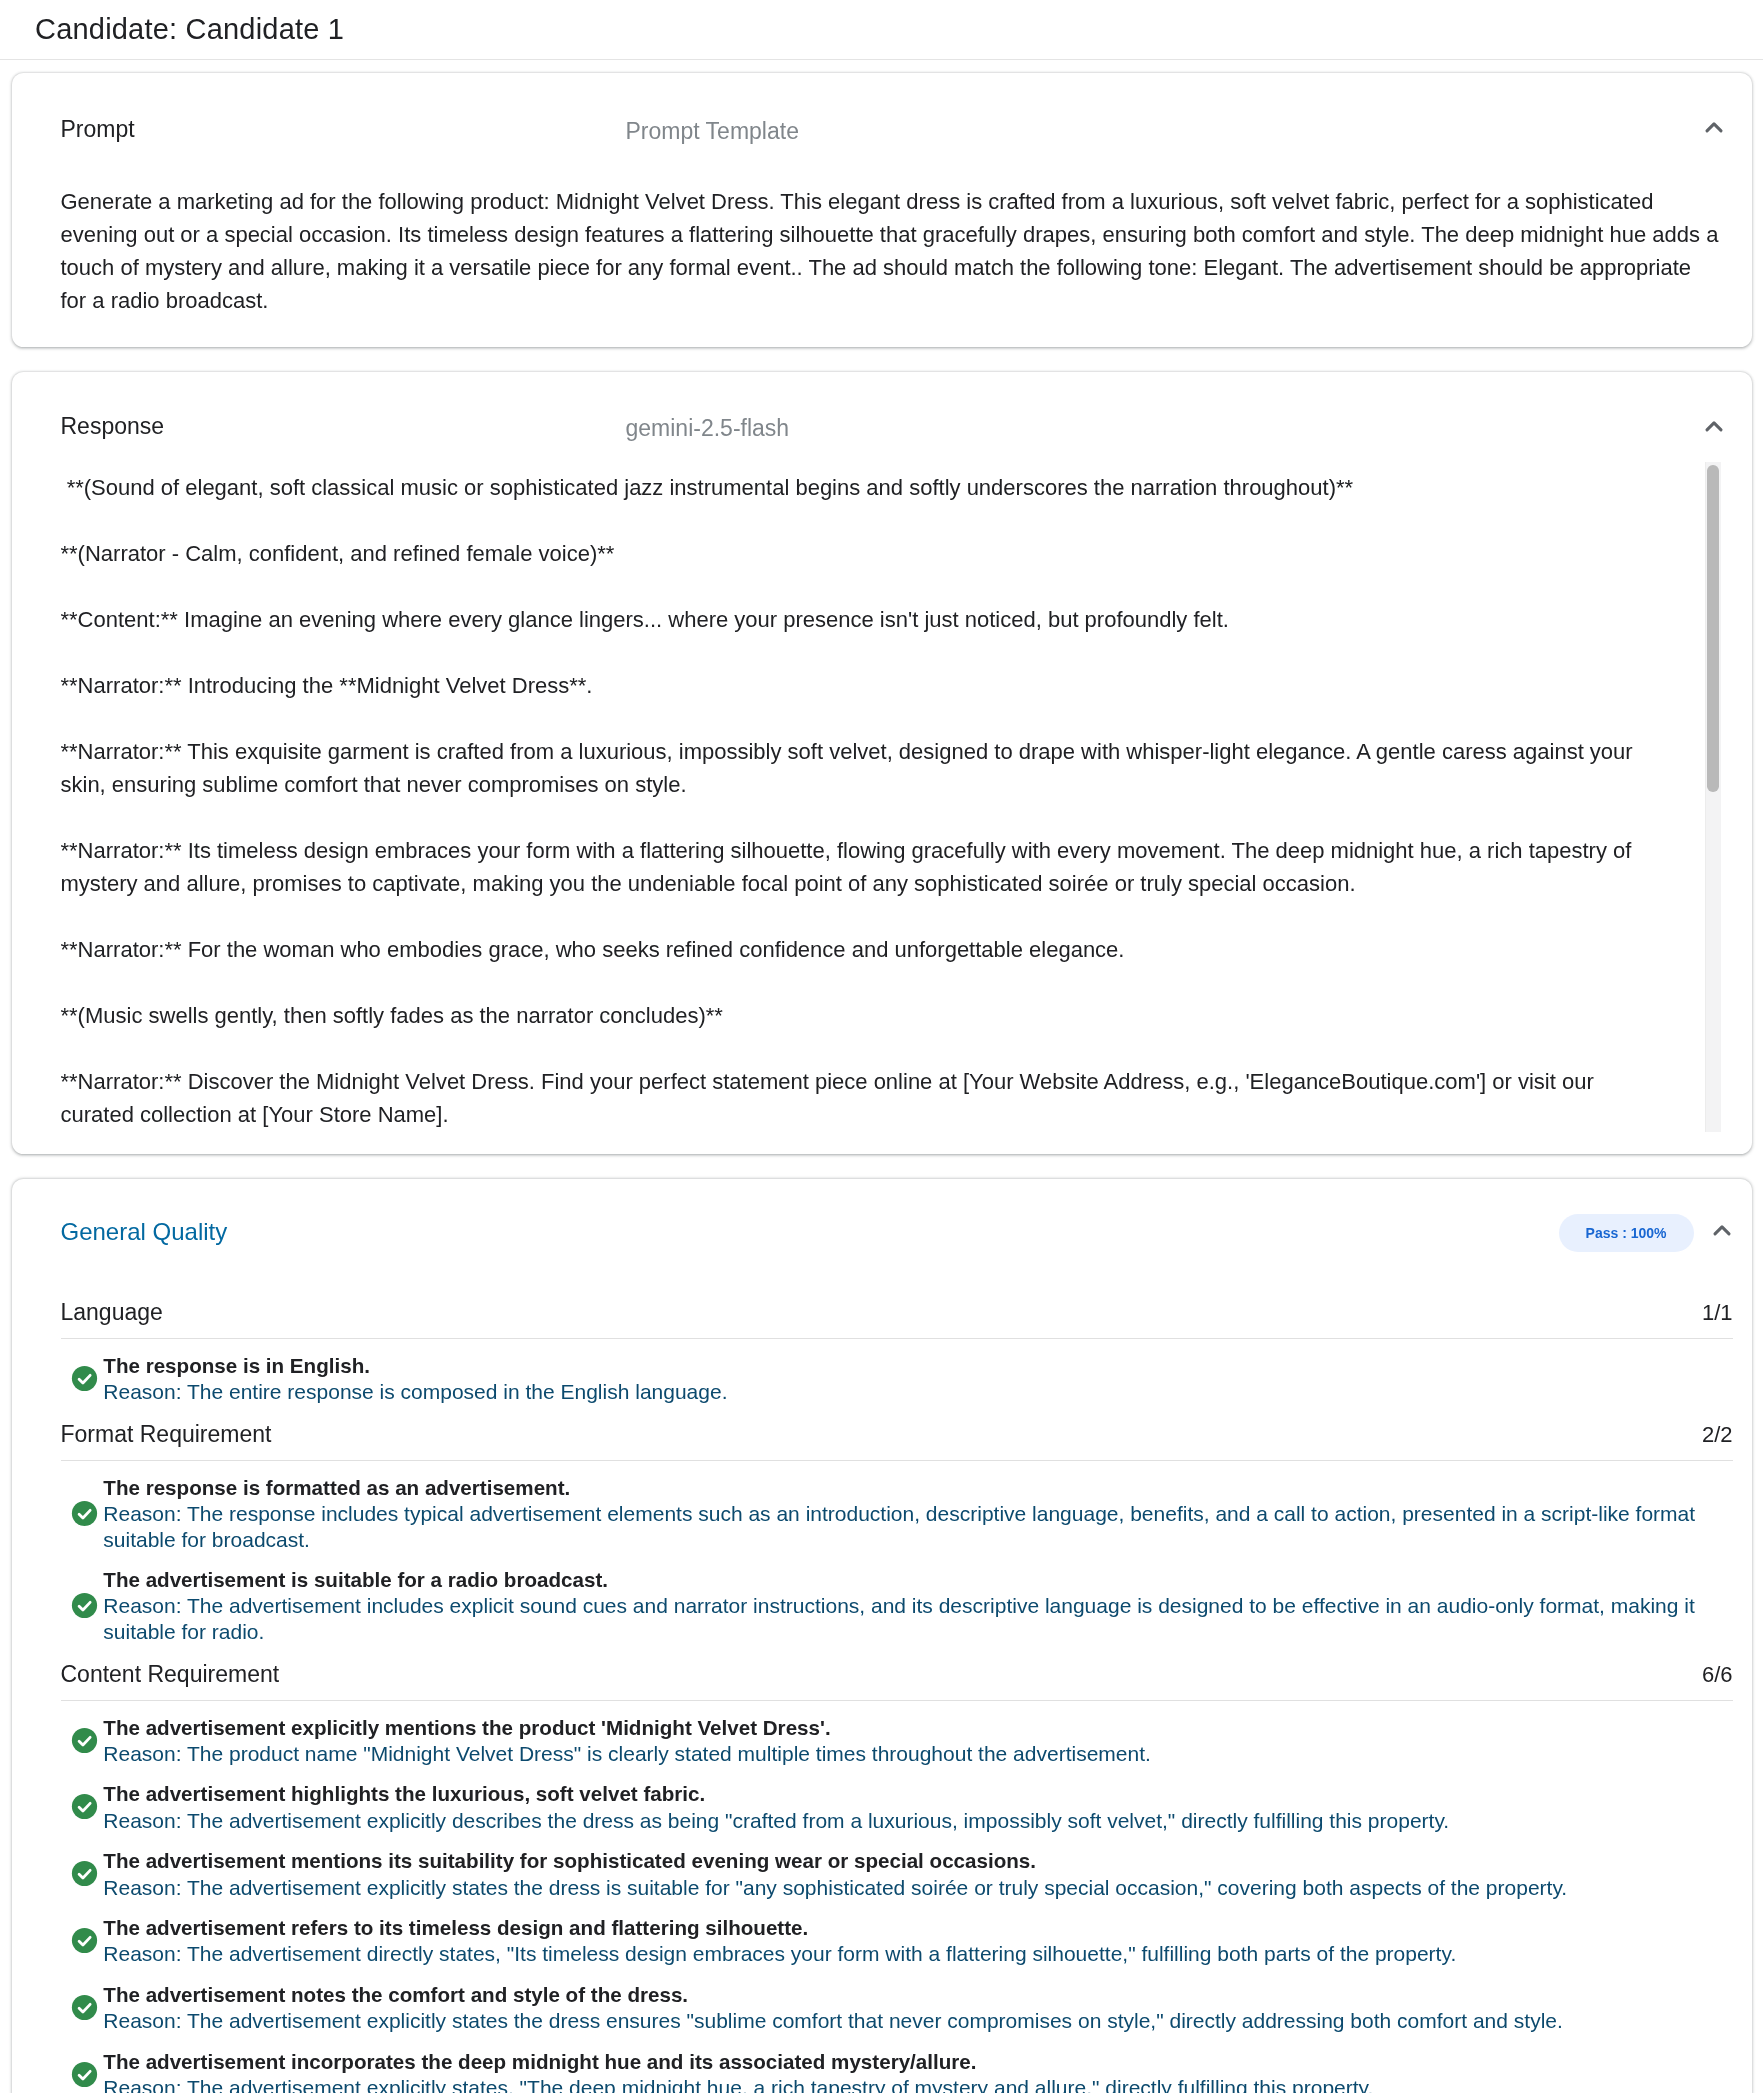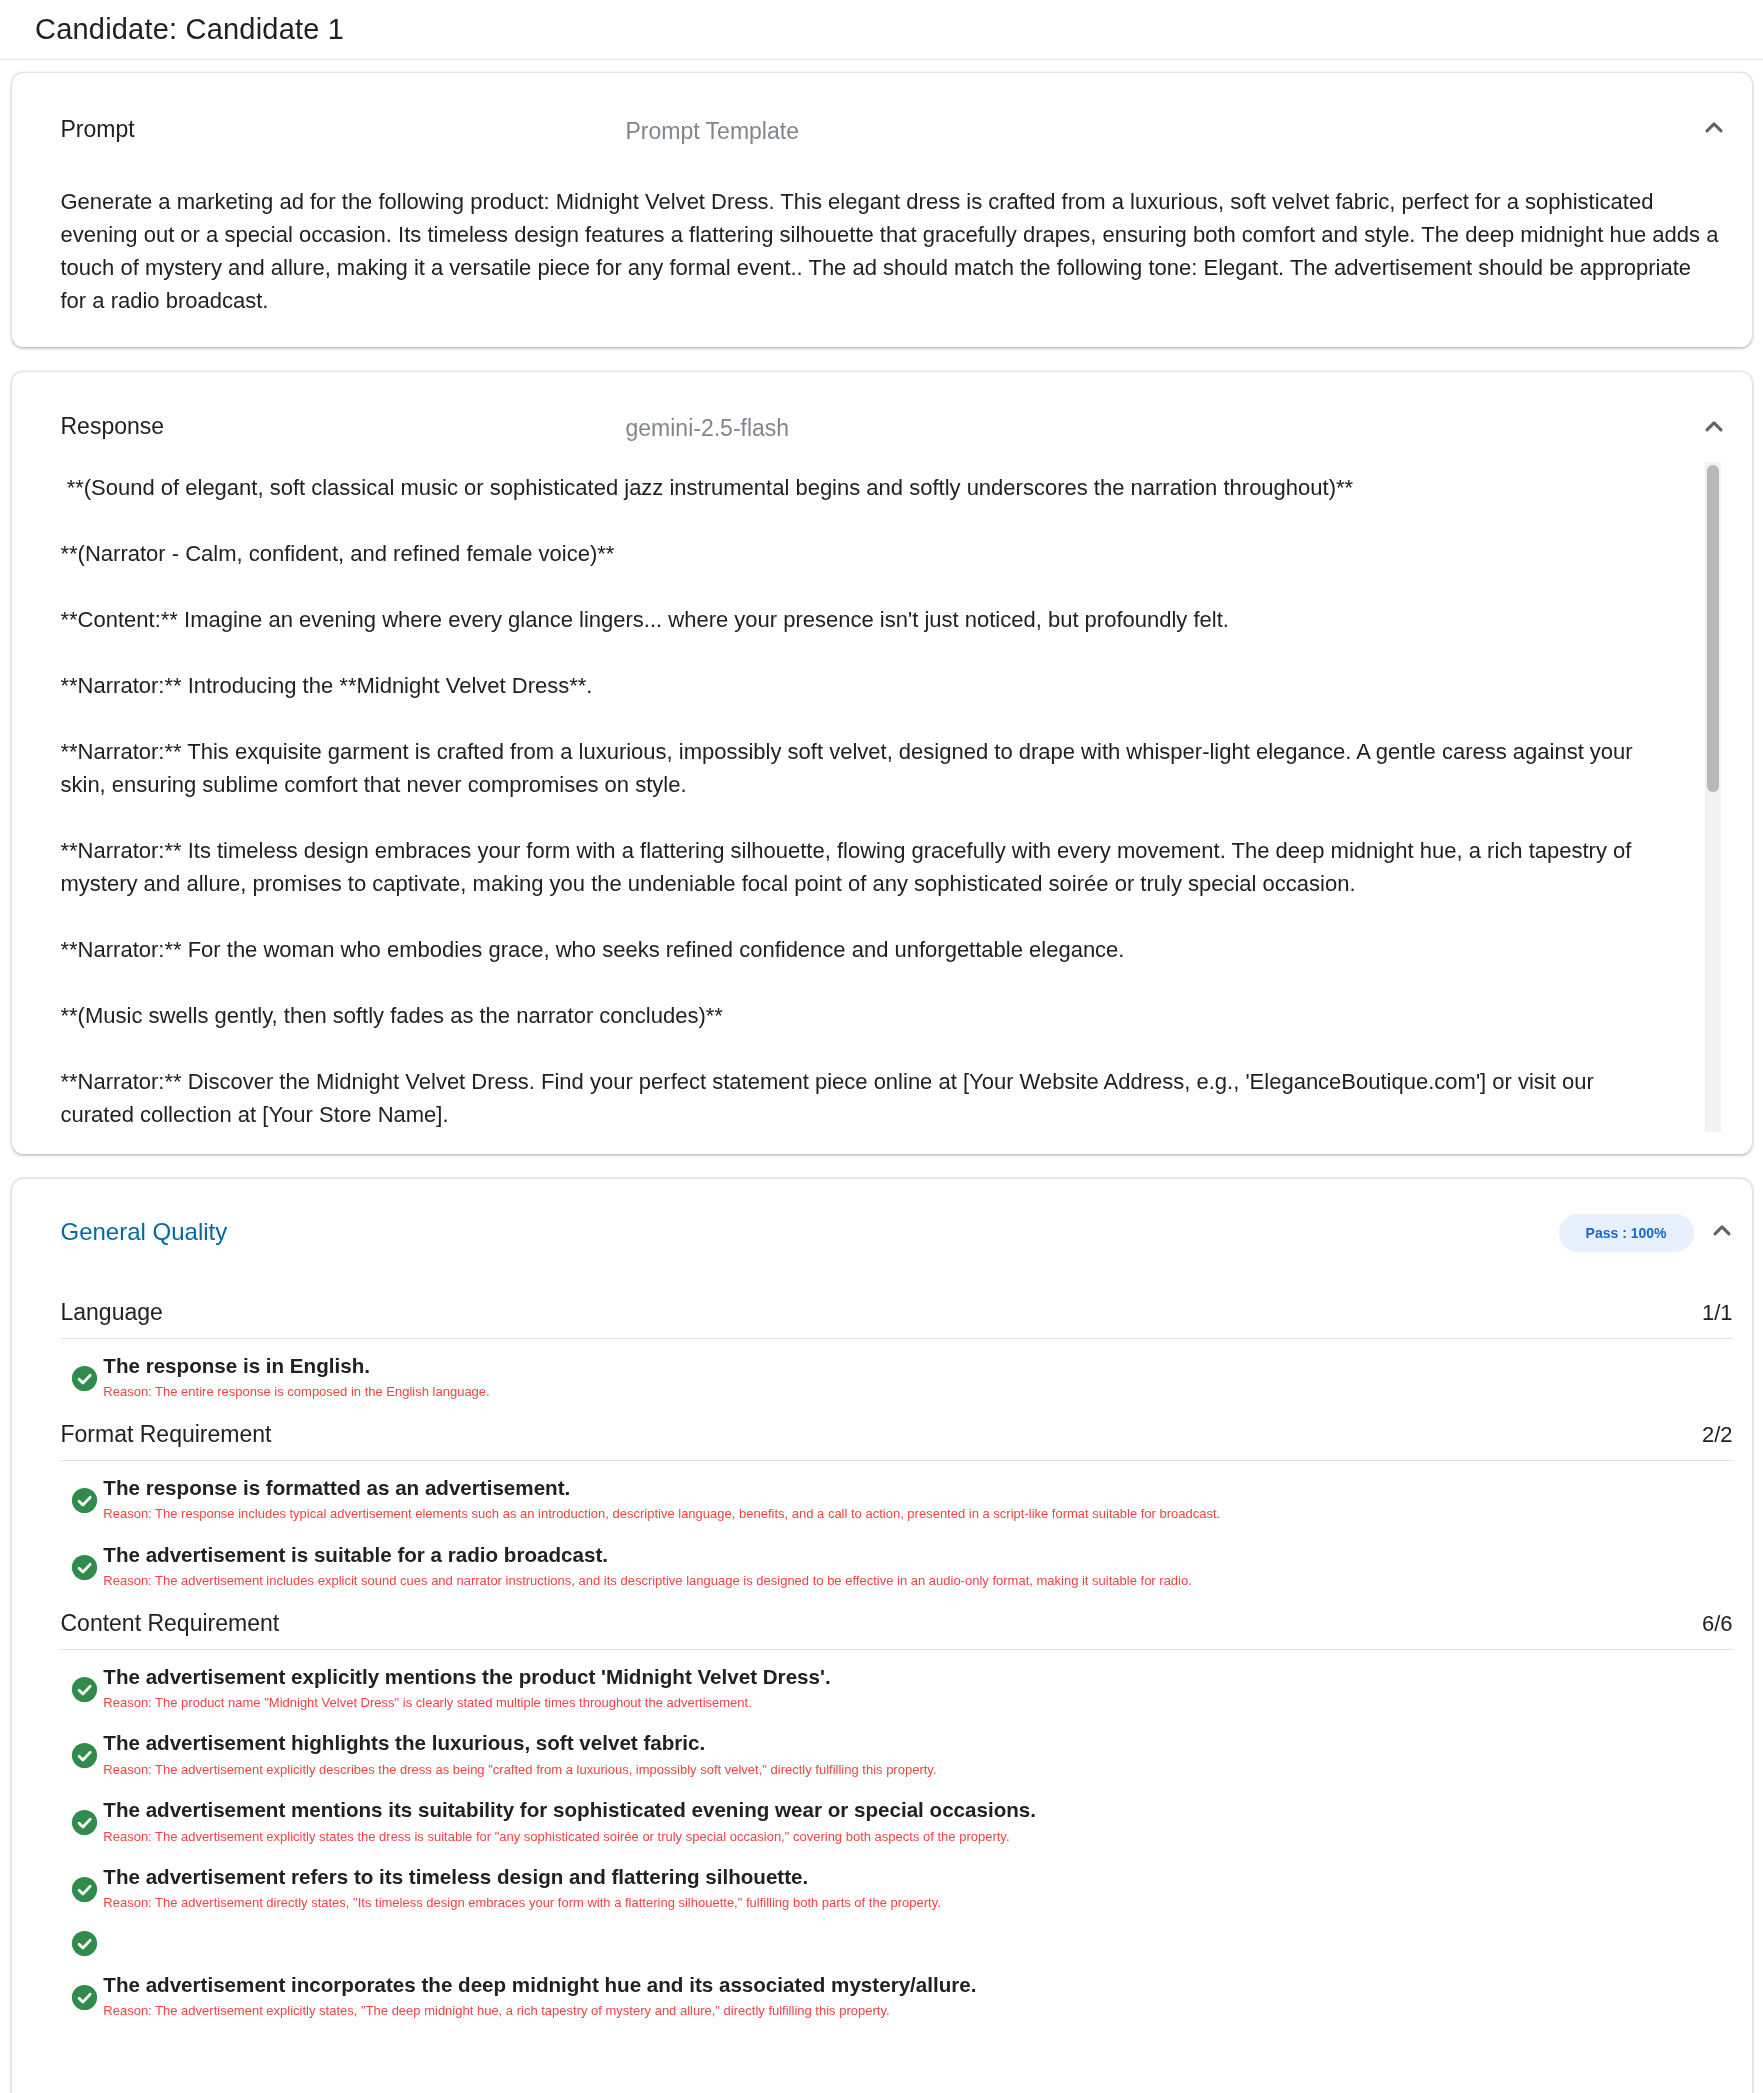--- a/index.html
+++ b/index.html
@@ -50,21 +50,21 @@
     margin-top:16.4px;padding-bottom:12.3px;border-bottom:0.8px solid #e0e0e0;
   }
   .q-section-header.first{margin-top:48px;}
   .q-section-title{font-size:23px;font-weight:500;color:#202124;}
   .q-score{font-size:22px;font-weight:500;color:#202124;}
   .q-items{padding-top:6.6px;}
   .check-item{display:flex;align-items:center;margin:7px 0 15px 10px;}
   .check-icon{flex:0 0 27px;height:27px;margin-right:5.8px;margin-top:-0.8px;}
   .check-icon svg{display:block;width:27px;height:27px;}
   .claim{font-size:20.6px;font-weight:bold;line-height:25.5px;color:#202124;}
-  .reason{font-size:13px;line-height:25.5px;color:#ef4444;margin-top:0.8px;}
+  .reason{font-size:21px;line-height:25.5px;color:#0c4a6e;margin-top:0.8px;}
   .chev-svg{display:block;width:28px;height:28px;}
 </style>
 </head>
 <body>
 
 <header class="title-bar">
   <h1>Candidate: Candidate 1</h1>
 </header>
 
 <section class="card prompt-card">
@@ -231,20 +231,24 @@
           <div class="reason">Reason: The advertisement directly states, "Its timeless design embraces your form with a flattering silhouette," fulfilling both parts of the property.</div>
         </div>
       </div>
       <div class="check-item">
         <span class="check-icon">
           <svg viewBox="0 0 24 24">
               <circle cx="12" cy="12" r="11.2" fill="#318b4b"></circle>
               <polyline points="7.2,12.6 10.6,16 17,9.2" fill="none" stroke="#ffffff" stroke-width="2.5" stroke-linecap="round" stroke-linejoin="round"></polyline>
             </svg>
         </span>
+        <div class="check-text">
+          <div class="claim">The advertisement notes the comfort and style of the dress.</div>
+          <div class="reason">Reason: The advertisement explicitly states the dress ensures "sublime comfort that never compromises on style," directly addressing both comfort and style.</div>
+        </div>
       </div>
       <div class="check-item">
         <span class="check-icon">
           <svg viewBox="0 0 24 24">
               <circle cx="12" cy="12" r="11.2" fill="#318b4b"></circle>
               <polyline points="7.2,12.6 10.6,16 17,9.2" fill="none" stroke="#ffffff" stroke-width="2.5" stroke-linecap="round" stroke-linejoin="round"></polyline>
             </svg>
         </span>
         <div class="check-text">
           <div class="claim">The advertisement incorporates the deep midnight hue and its associated mystery/allure.</div>

